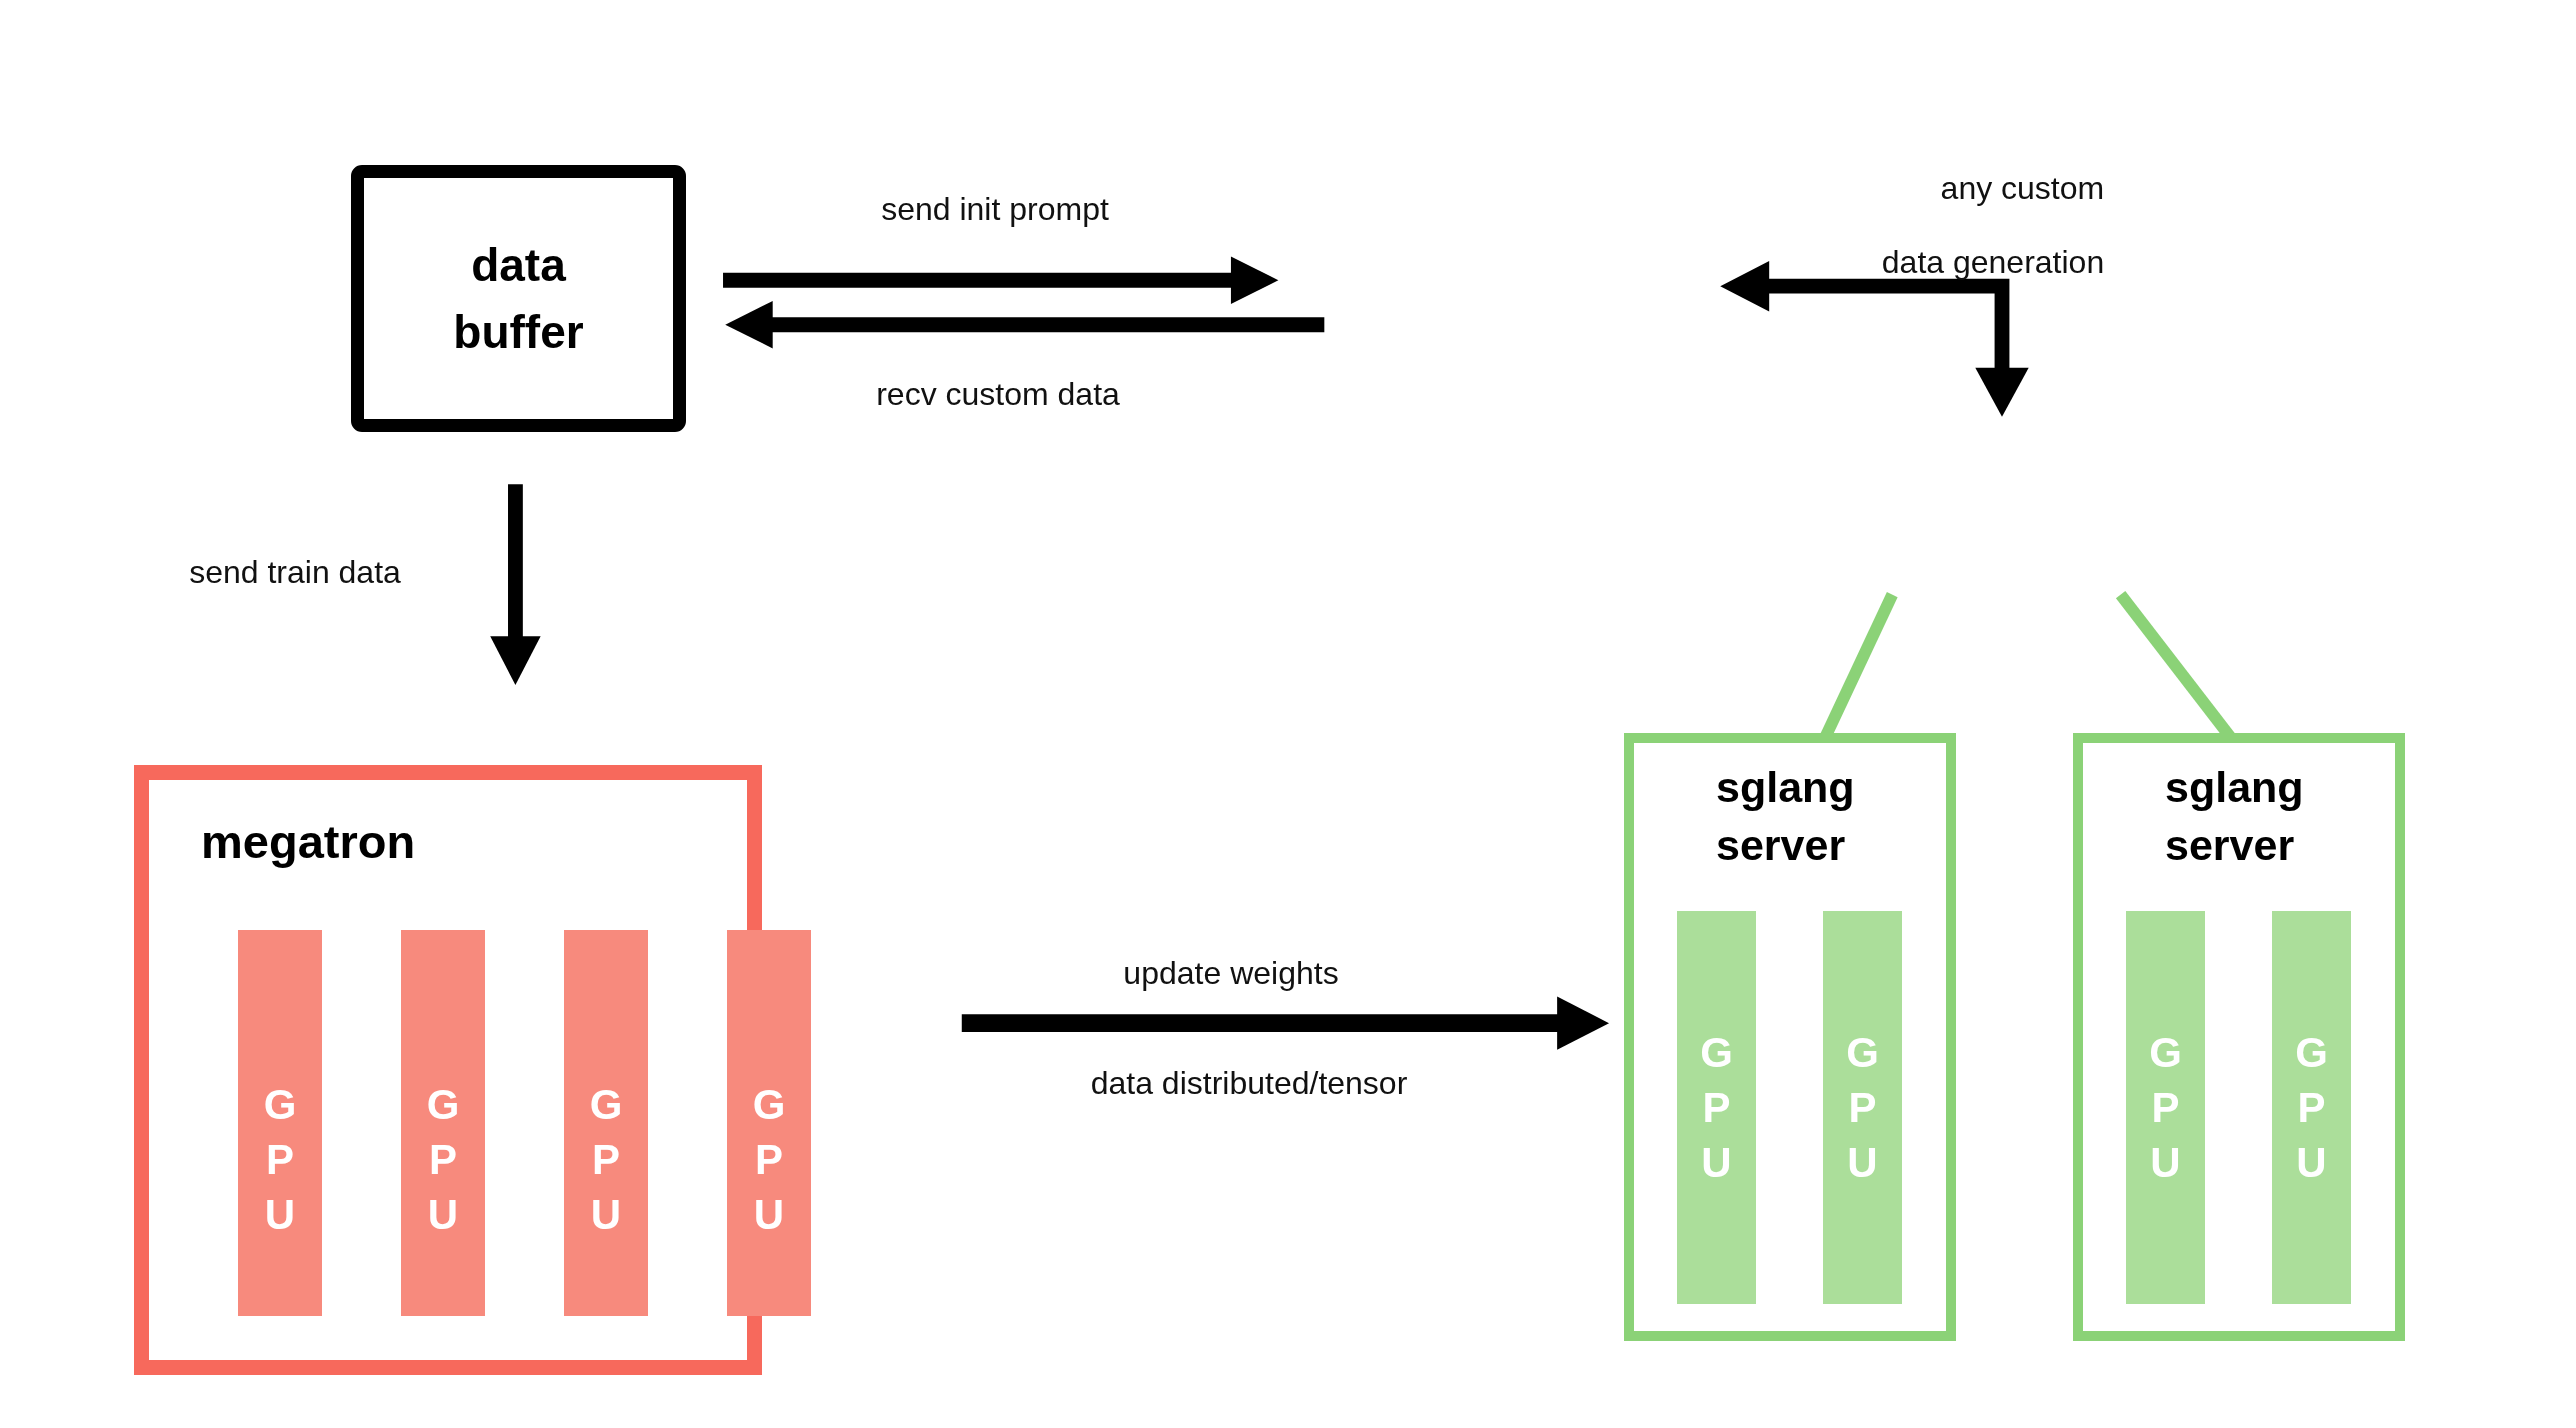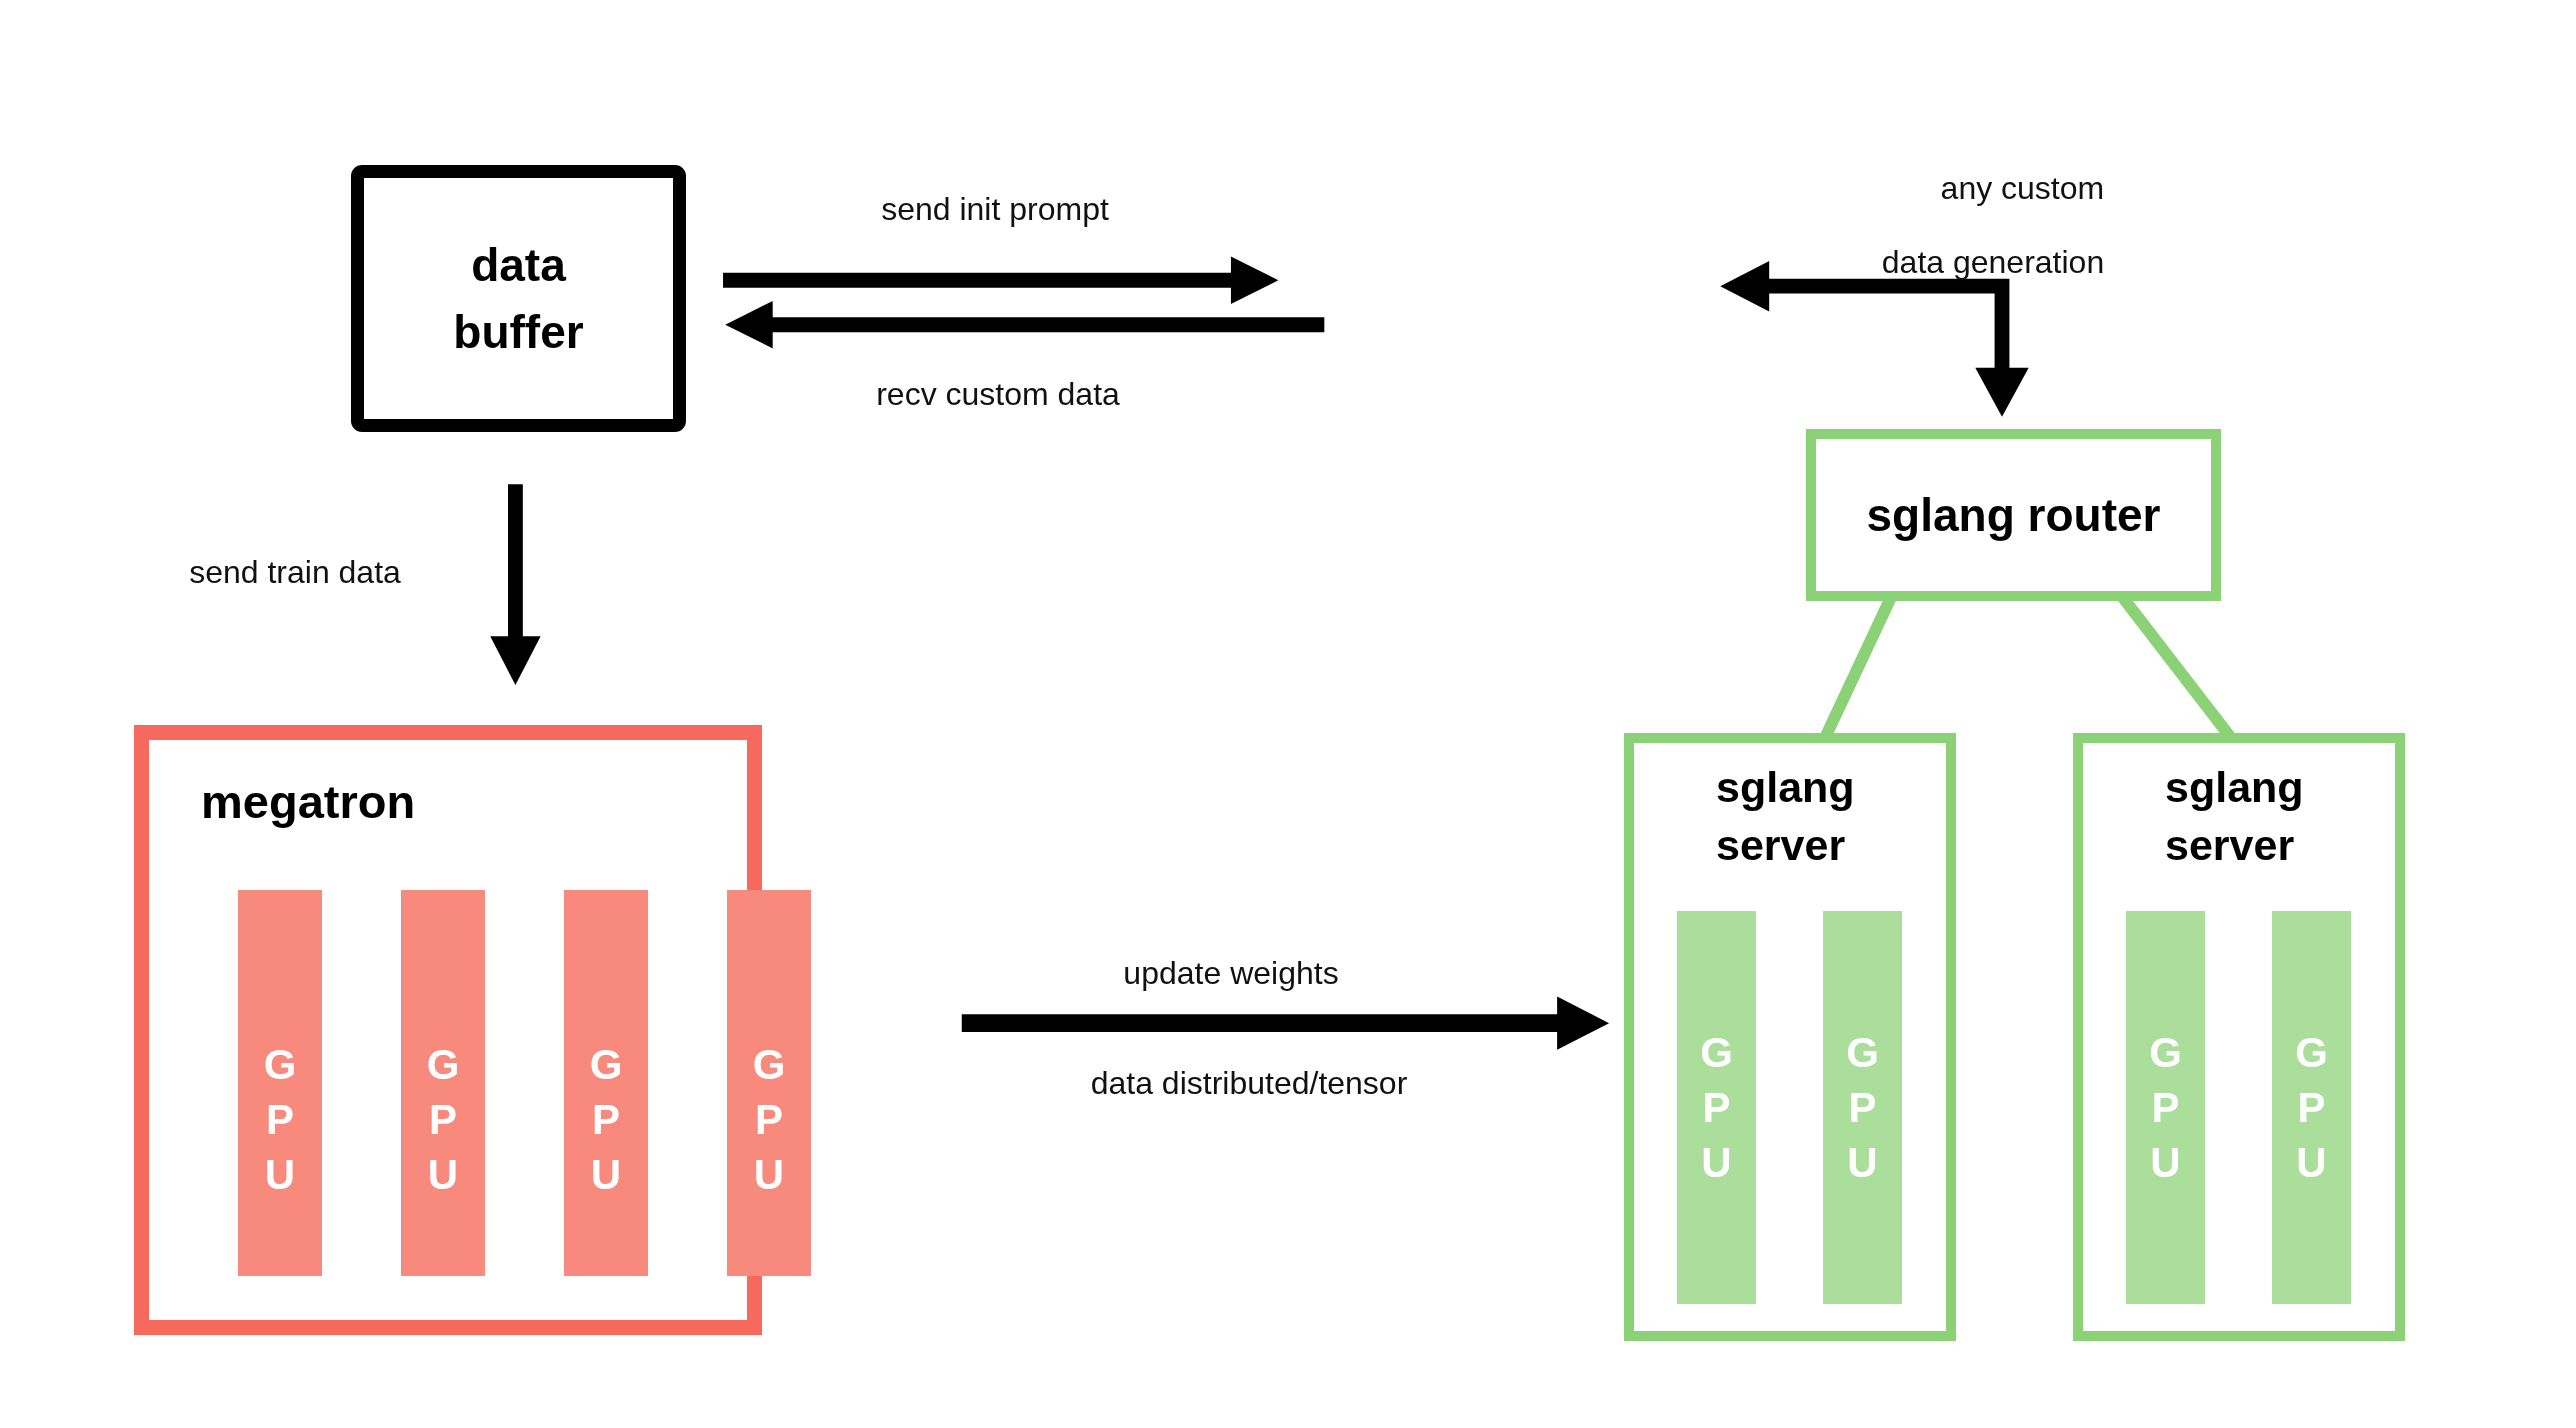--- a/index.html
+++ b/index.html
@@ -67,21 +67,21 @@
   }
   .bar-salmon .gpu-letters{transform:translateY(36px);}
 
   
   #data-buffer{left:351px;top:165px;width:335px;height:267px;border-radius:11px;}
   #data-buffer .node-label{font-size:46px;line-height:67px;}
   #custom-rollout{left:1321px;top:142px;width:379px;height:274px;}
   #custom-rollout .node-label{font-size:44px;line-height:64px;}
   #sglang-router{left:1806px;top:429px;width:415px;height:172px;}
   #sglang-router .node-label{font-size:46px;}
-  #megatron{left:134px;top:725px;width:628px;height:610px;}
+  #megatron{left:134px;top:765px;width:628px;height:610px;}
   #megatron .corner-label{left:52px;top:34px;font-size:47px;}
   #megatron .bars{left:89px;top:150px;gap:79px;}
   #sglang-server-1{left:1624px;top:733px;width:332px;height:608px;}
   #sglang-server-2{left:2073px;top:733px;width:332px;height:608px;}
   .server-label{left:34px;top:15px;font-size:43px;line-height:58px;margin-left:48px;}
   .server-bars{left:43px;top:168px;gap:67px;}
 
   
   #lbl-send-init{left:995px;top:209px;}
   #lbl-recv-custom{left:998px;top:394px;}
@@ -127,23 +127,20 @@
 
     <line x1="2860" y1="802" x2="3014" y2="1002" stroke="var(--green-border)" stroke-width="16"></line>
   </svg>
 
   <div class="node black" id="data-buffer">
     <div class="node-label">data
 buffer</div>
   </div>
 
 
-  <div class="node green" id="sglang-router">
-    <div class="node-label">sglang router</div>
-  </div>
 
   <div class="node salmon" id="megatron">
     <div class="corner-label">megatron</div>
     <div class="bars">
         <div class="gpu-bar bar-salmon">
           <div class="gpu-letters">
             <span>G</span>
             <span>P</span>
             <span>U</span>
           </div>

